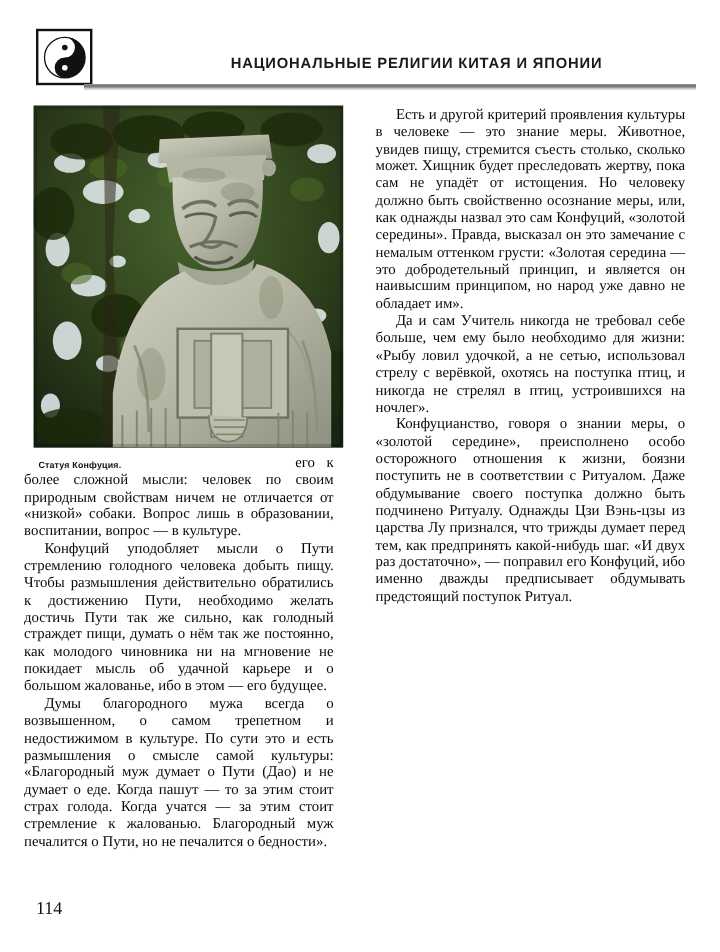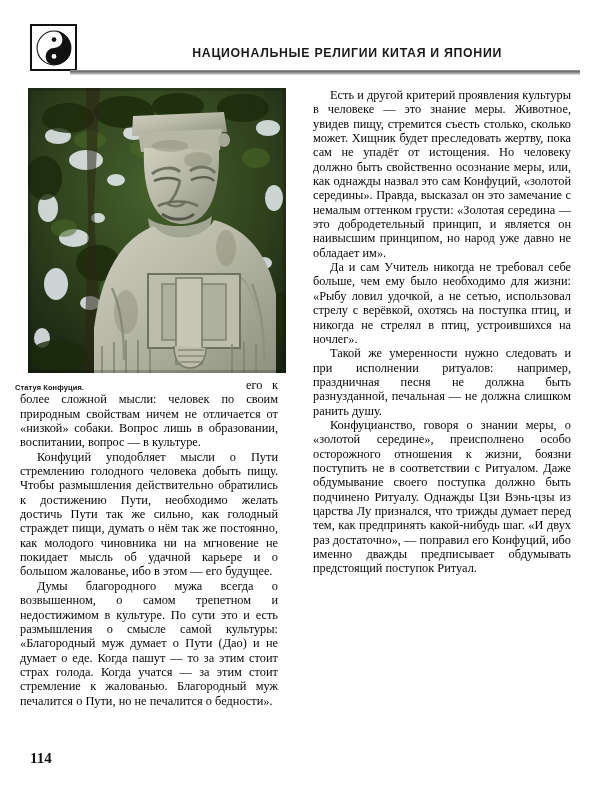--- a/index.html
+++ b/index.html
@@ -76,21 +76,21 @@
   .photo {
     position: absolute;
     inset: 0;
     overflow: hidden;
     background: #0d1206;
   }
   .photo svg { display:block; width:100%; height:100%; }
 
   .figure-caption {
     position: absolute;
-    left: 15px;
+    left: 32px;
     top: 383px;
     width: 110px;
     font-family: "Liberation Sans", sans-serif;
     font-size: 7.4px;
     font-weight: bold;
     letter-spacing: 0.15px;
     color: #111;
   }
 
   
@@ -122,21 +122,21 @@
     top: 88px;
     width: 258px;
   }
 
   .pagenum {
     position: absolute;
     left: 30px;
     top: 750px;
     font-family: "Liberation Serif", serif;
     font-size: 15px;
-    font-weight: bold;
+    font-weight: normal;
     color: #111;
   }
 </style>
 </head>
 <body>
 
 <div id="page-header">
 
   <div class="yinyang-box">
     <span>
@@ -278,17 +278,16 @@
 
 <div id="col-left" class="col">
   <p class="noind"><span class="lead" style="display: inline-block; width: 113px;"></span><span>его к более сложной мысли: человек по своим природным свойствам ничем не отличается от «низкой» собаки. Вопрос лишь в образовании, воспитании, вопрос — в культуре.</span></p>
   <p>Конфуций уподобляет мысли о Пути стремлению голодного человека добыть пищу. Чтобы размышления действительно обратились к достижению Пути, необходимо желать достичь Пути так же сильно, как голодный страждет пищи, думать о нём так же постоянно, как молодого чиновника ни на мгновение не покидает мысль об удачной карьере и о большом жалованье, ибо в этом — его будущее.</p>
   <p>Думы благородного мужа всегда о возвышенном, о самом трепетном и недостижимом в культуре. По сути это и есть размышления о смысле самой культуры: «Благородный муж думает о Пути (Дао) и не думает о еде. Когда пашут — то за этим стоит страх голода. Когда учатся — за этим стоит стремление к жалованью. Благородный муж печалится о Пути, но не печалится о бедности».</p>
 </div>
 
 <div id="col-right" class="col">
   <p>Есть и другой критерий проявления культуры в человеке — это знание меры. Животное, увидев пищу, стремится съесть столько, сколько может. Хищник будет преследовать жертву, пока сам не упадёт от истощения. Но человеку должно быть свойственно осознание меры, или, как однажды назвал это сам Конфуций, «золотой середины». Правда, высказал он это замечание с немалым оттенком грусти: «Золотая середина — это добродетельный принцип, и является он наивысшим принципом, но народ уже давно не обладает им».</p>
   <p>Да и сам Учитель никогда не требовал себе больше, чем ему было необходимо для жизни: «Рыбу ловил удочкой, а не сетью, использовал стрелу с верёвкой, охотясь на поступка птиц, и никогда не стрелял в птиц, устроившихся на ночлег».</p>
-  <p>Такой же умеренности нужно следовать и при исполнении ритуалов: например, праздничная песня не должна быть разнузданной, печальная — не должна слишком ранить душу.</p>
   <p>Конфуцианство, говоря о знании меры, о «золотой середине», преисполнено особо осторожного отношения к жизни, боязни поступить не в соответствии с Ритуалом. Даже обдумывание своего поступка должно быть подчинено Ритуалу. Однажды Цзи Вэнь-цзы из царства Лу признался, что трижды думает перед тем, как предпринять какой-нибудь шаг. «И двух раз достаточно», — поправил его Конфуций, ибо именно дважды предписывает обдумывать предстоящий поступок Ритуал.</p>
 </div>
 
 <div class="pagenum">114</div>
 
 </body></html>

